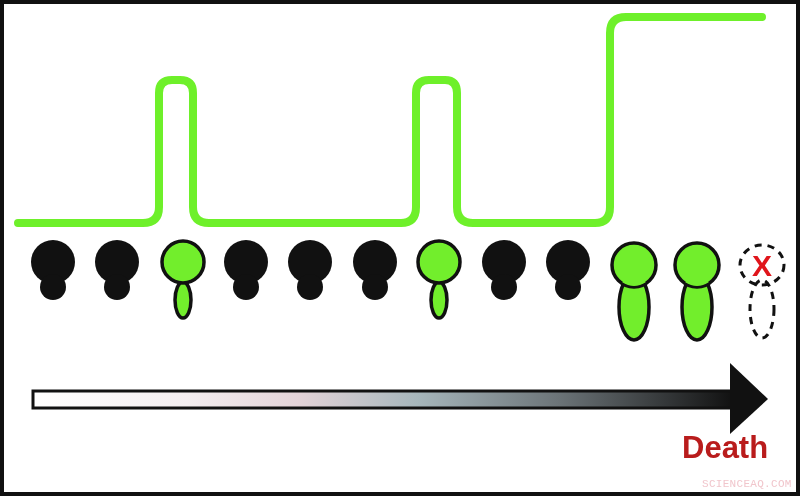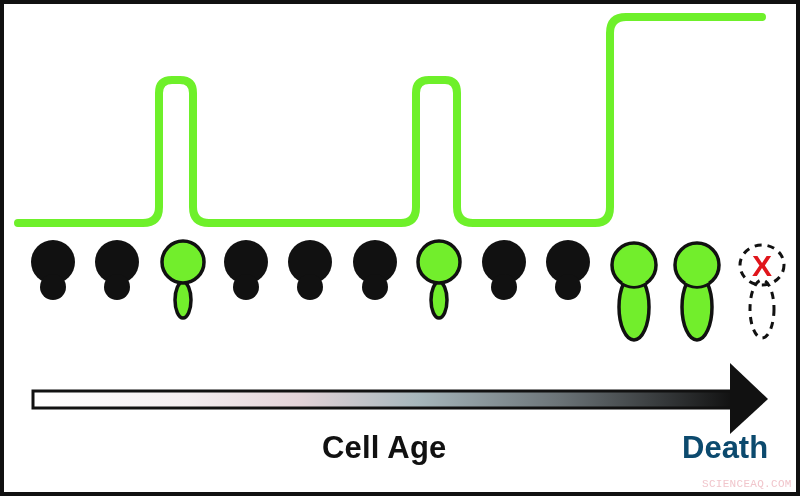--- a/index.html
+++ b/index.html
@@ -13,21 +13,21 @@
     }
     svg.art { position: absolute; left: -4px; top: -4px; width: 800px; height: 496px; }
     .label-age {
       position: absolute; left: 318px; top: 426px;
       font-family: "Liberation Sans", sans-serif; font-weight: bold;
       font-size: 31px; color: #111111; letter-spacing: 0.2px;
     }
     .label-death {
       position: absolute; left: 678px; top: 426px;
       font-family: "Liberation Sans", sans-serif; font-weight: bold;
-      font-size: 31px; color: #0c4a6e;
+      font-size: 31px; color: #b91c1c;
     }
     .watermark {
       position: absolute; left: 698px; top: 474px;
       font-family: Liberation Mono, monospace;
       font-size: 11px; color: #f1c6cc; letter-spacing: 0.3px;
     }
   </style>
 </head>
 <body>
 
@@ -102,16 +102,15 @@
       <ellipse cx="762" cy="309" rx="12" ry="29"></ellipse>
     </g>
     <text x="762" y="276" text-anchor="middle" font-family="Liberation Sans, sans-serif" font-weight="bold" font-size="30" fill="#e0151b">X</text>
 
     <g>
       <rect x="33" y="391" width="700" height="17" fill="url(#ageGrad)" stroke="#111111" stroke-width="3"></rect>
       <polygon points="730,363 768,399 730,434" fill="#111111"></polygon>
     </g>
   </svg>
 
-  <div class="label-age">Cell Age</div>
   <div class="label-death">Death</div>
   <div class="watermark">SCIENCEAQ.COM</div>
 </div>
 
 </body></html>

